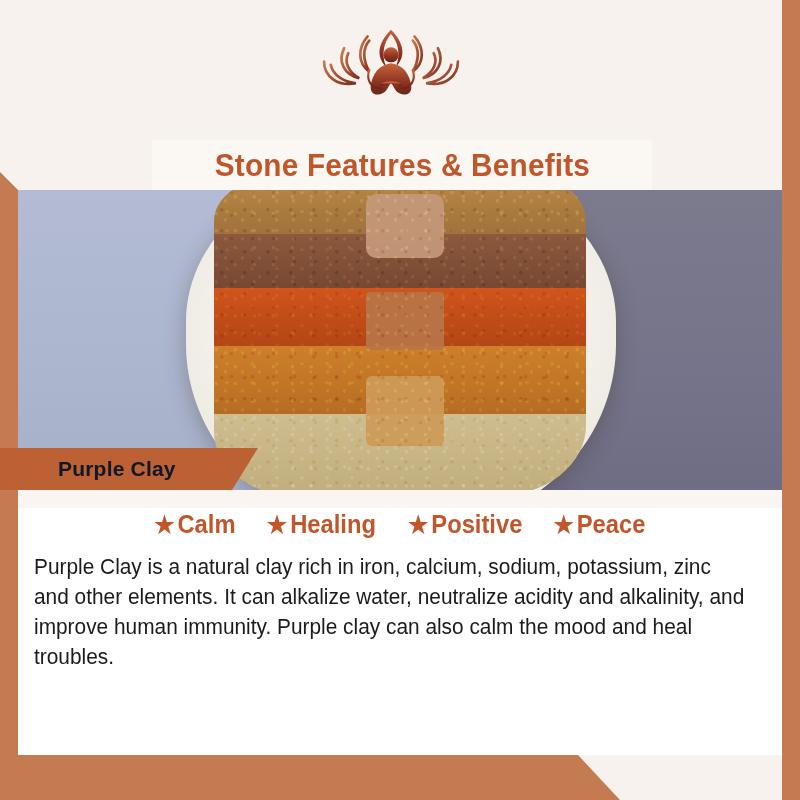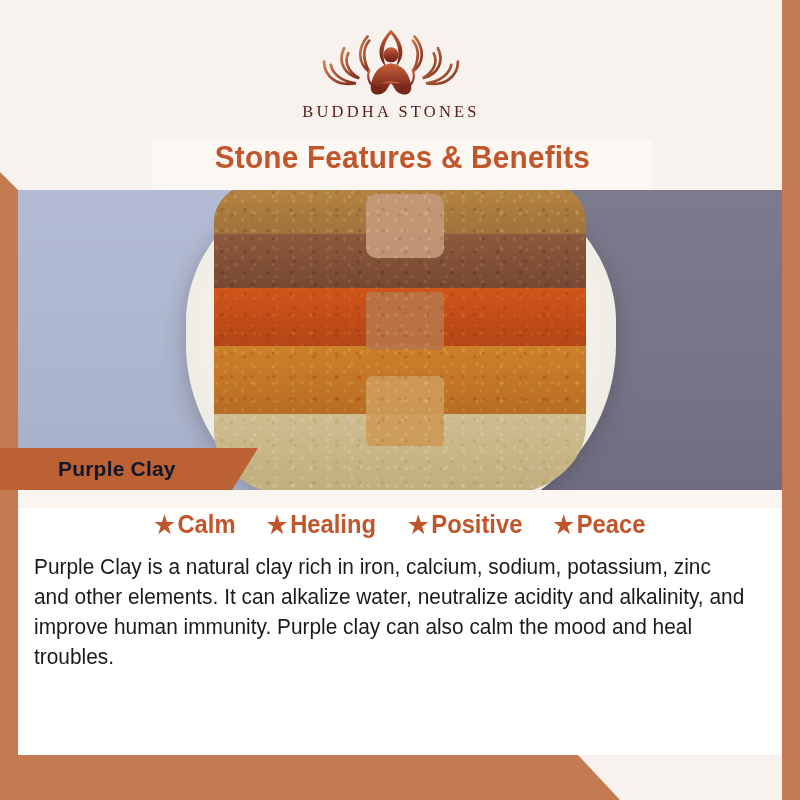--- a/index.html
+++ b/index.html
@@ -62,21 +62,21 @@
     letter-spacing:3.2px;
     color:#5b2018;
     font-weight:400;
   }
 
   
   .title-plate{
     position:absolute; top:140px; left:152px;
     width:500px; height:52px;
     background:#fbf7f3;
-    display:flex; justify-content:center;
+    display:flex; align-items:center; justify-content:center;
   }
   .title-text{
     font-family:"Liberation Sans Narrow","Liberation Sans", sans-serif;
     font-size:31px;
     font-weight:bold;
     color:#c0562a;
     letter-spacing:0.2px;
     transform:scaleX(0.96);
   }
 
@@ -230,21 +230,20 @@
           <circle cx="100" cy="44" r="9"></circle>
           <path d="M100 54 C86 56 78 66 76 80 C74 90 82 94 90 90 C96 87 97 80 100 78 C103 80 104 87 110 90 C118 94 126 90 124 80 C122 66 114 56 100 54 Z"></path>
         </g>
         <g fill="none" stroke="url(#pg)" stroke-width="2.6" stroke-linecap="round">
           <path d="M74 62 C70 74 76 84 88 84"></path>
           <path d="M126 62 C130 74 124 84 112 84"></path>
           <path d="M88 80 C94 76 106 76 112 80"></path>
         </g>
       </svg>
     </span>
-    <div class="logo-word">BUDDHA STONES</div>
   </div>
 
   <div class="title-plate">
     <div class="title-text">Stone Features &amp; Benefits</div>
   </div>
 
   <div class="photo">
     <div class="photo-bg-left"></div>
     <div class="photo-bg-right"></div>
     <div class="plate"></div>

